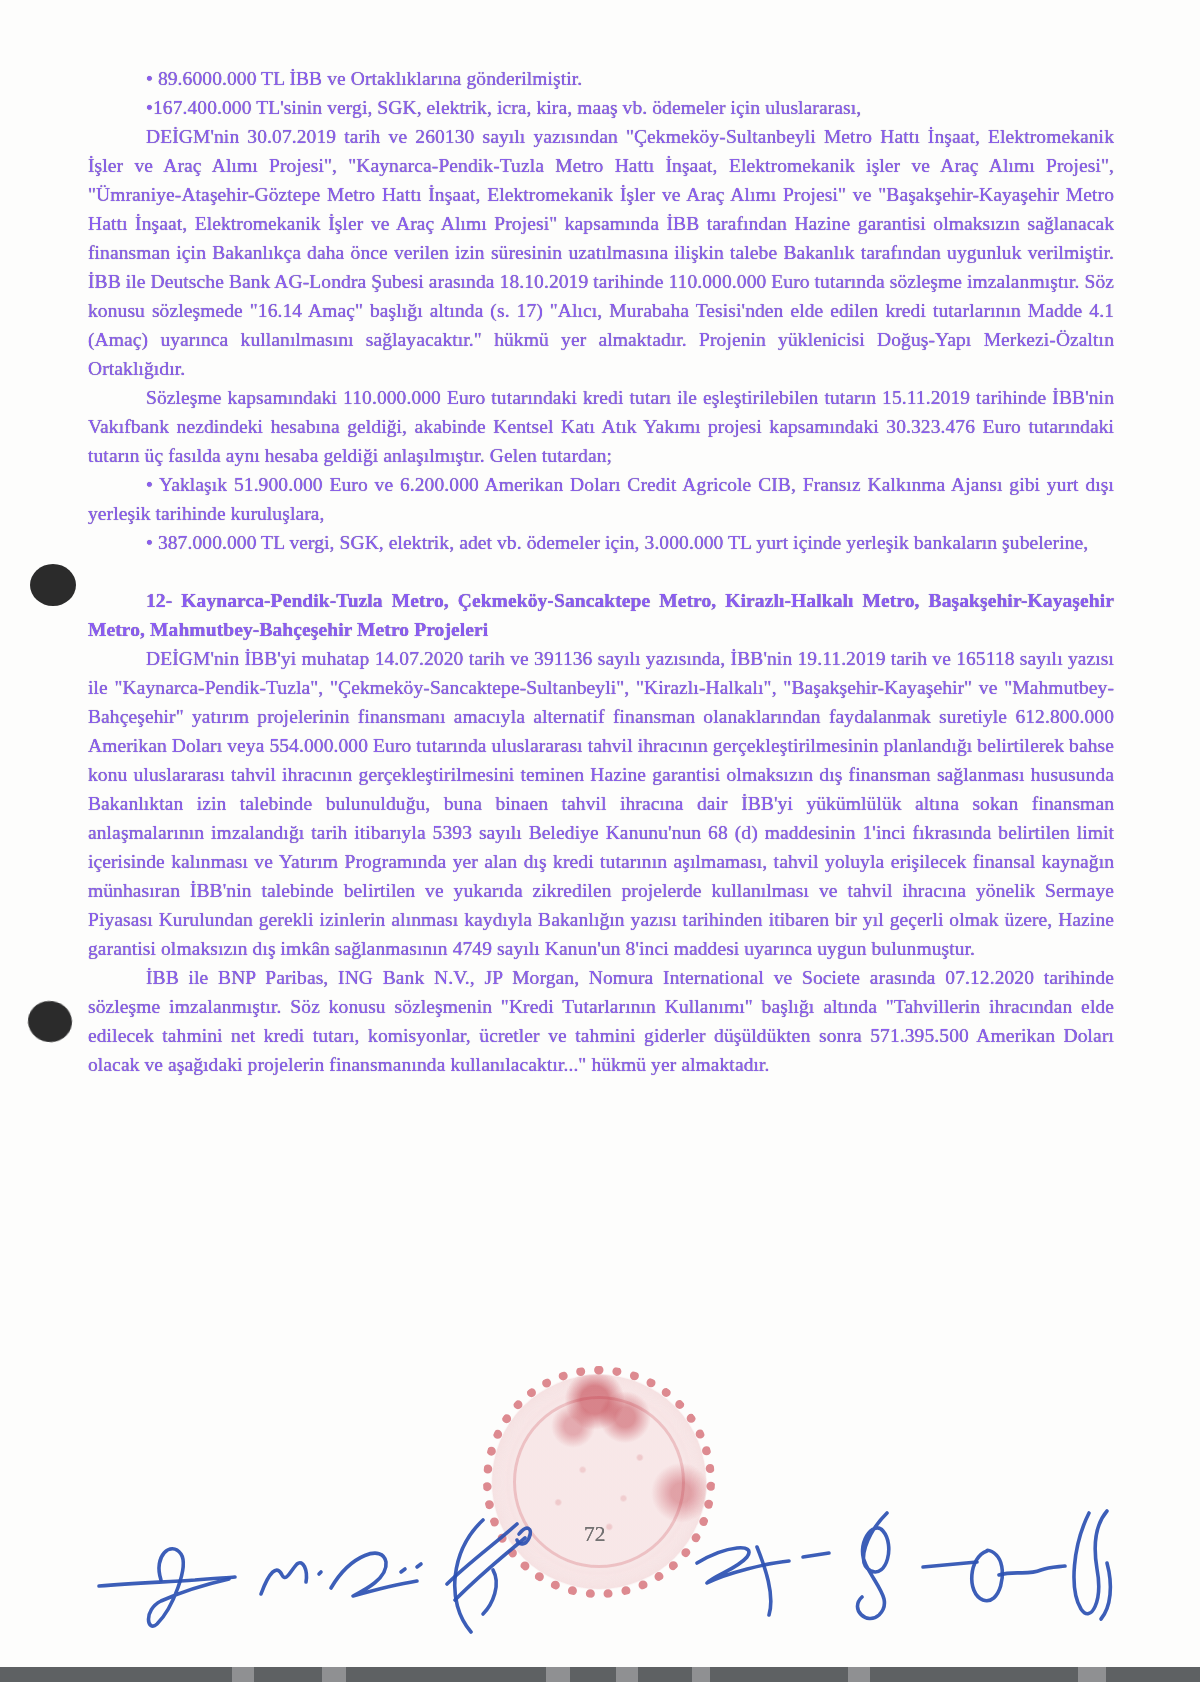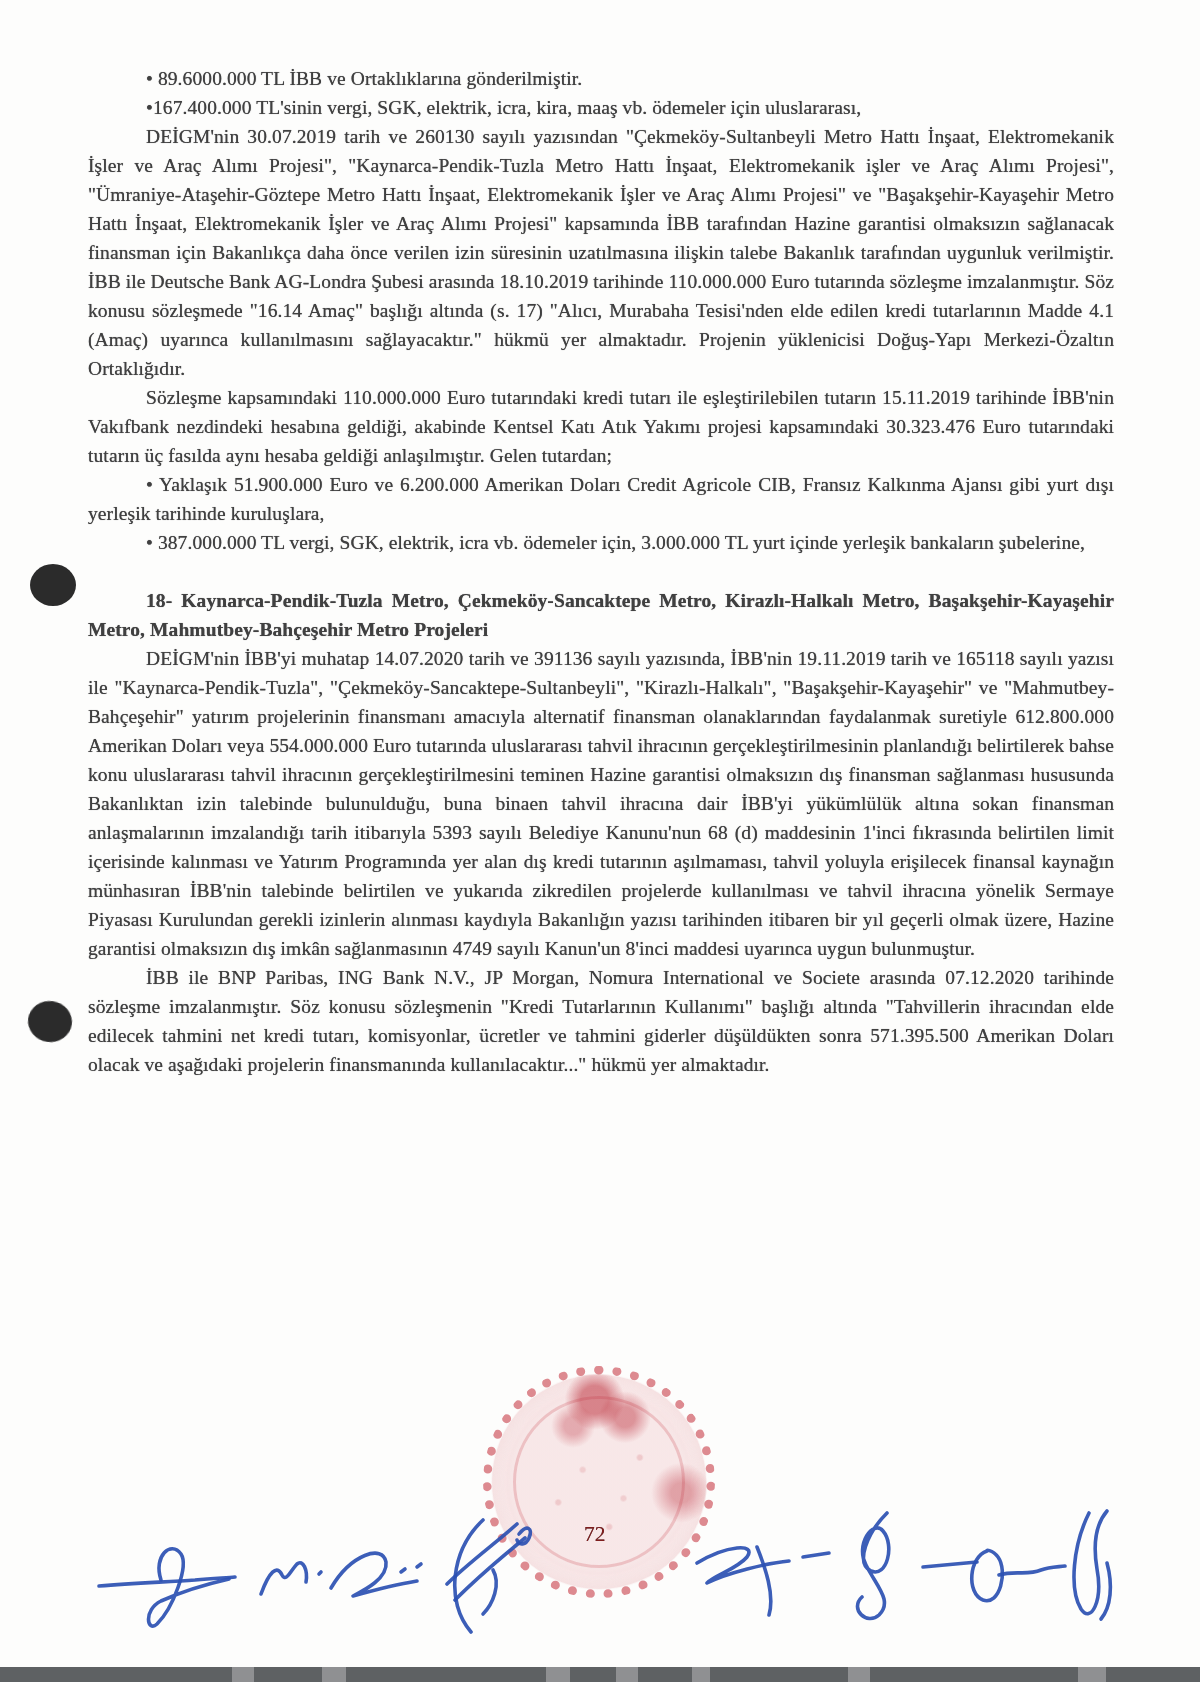--- a/index.html
+++ b/index.html
@@ -4,21 +4,21 @@
 <style>
   html,body{margin:0;padding:0;}
   body{
     width:1200px;height:1682px;position:relative;overflow:hidden;
     background:#fdfdfc;
     font-family:"Liberation Serif","DejaVu Serif",serif;
   }
   .page{position:absolute;inset:0;}
   .text-column{
     position:absolute;left:88px;top:64px;width:1026px;
-    color:#404040;font-size:19.5px;line-height:29px;
+    color:#8b5cf6;font-size:19.5px;line-height:29px;
     text-align:justify;
     text-shadow:0 0 .7px rgba(25,25,30,.75);
     letter-spacing:.1px;
   }
   .text-column p{margin:0;padding:0;}
   .indent{text-indent:58px;}
   .heading{font-weight:bold;}
   .gap-above{margin-top:29px !important;}
   
   .hole{
@@ -52,21 +52,21 @@
     position:absolute;inset:14px;border-radius:50%;opacity:.5;
     background:
       radial-gradient(circle at 30% 60%, rgba(200,60,72,.35) 0 2px, transparent 4px),
       radial-gradient(circle at 55% 72%, rgba(200,60,72,.35) 0 2px, transparent 4px),
       radial-gradient(circle at 70% 38%, rgba(200,60,72,.35) 0 2px, transparent 4px),
       radial-gradient(circle at 42% 44%, rgba(200,60,72,.3) 0 2px, transparent 4px),
       radial-gradient(circle at 62% 58%, rgba(200,60,72,.3) 0 2px, transparent 4px);
   }
   .page-number{
     position:absolute;left:584px;top:1522px;width:60px;
-    font-size:21.5px;color:#7f1d1d;text-shadow:0 0 .6px rgba(25,25,30,.7);
+    font-size:21.5px;color:#737373;text-shadow:0 0 .6px rgba(25,25,30,.7);
   }
   .sig{position:absolute;pointer-events:none;}
   .sig path{fill:none;stroke:#2b50b2;stroke-width:3.6;stroke-linecap:round;stroke-linejoin:round;opacity:.92;}
   
   .scan-bar{
     position:absolute;left:0;bottom:0;width:1200px;height:15px;
     background:#494c4f;opacity:.88;filter:blur(.5px);
   }
   .scan-bar span{position:absolute;top:0;height:100%;background:rgba(255,255,255,.30);}
 </style>
@@ -74,22 +74,22 @@
 <body>
 
 <div class="page">
 
   <div class="text-column">
     <p class="indent">• 89.6000.000 TL İBB ve Ortaklıklarına gönderilmiştir.</p>
     <p class="indent">•167.400.000 TL'sinin vergi, SGK, elektrik, icra, kira, maaş vb. ödemeler için uluslararası,</p>
     <p class="indent">DEİGM'nin 30.07.2019 tarih ve 260130 sayılı yazısından "Çekmeköy-Sultanbeyli Metro Hattı İnşaat, Elektromekanik İşler ve Araç Alımı Projesi", "Kaynarca-Pendik-Tuzla Metro Hattı İnşaat, Elektromekanik işler ve Araç Alımı Projesi", "Ümraniye-Ataşehir-Göztepe Metro Hattı İnşaat, Elektromekanik İşler ve Araç Alımı Projesi" ve "Başakşehir-Kayaşehir Metro Hattı İnşaat, Elektromekanik İşler ve Araç Alımı Projesi" kapsamında İBB tarafından Hazine garantisi olmaksızın sağlanacak finansman için Bakanlıkça daha önce verilen izin süresinin uzatılmasına ilişkin talebe Bakanlık tarafından uygunluk verilmiştir. İBB ile Deutsche Bank AG-Londra Şubesi arasında 18.10.2019 tarihinde 110.000.000 Euro tutarında sözleşme imzalanmıştır. Söz konusu sözleşmede "16.14 Amaç" başlığı altında (s. 17) "Alıcı, Murabaha Tesisi'nden elde edilen kredi tutarlarının Madde 4.1 (Amaç) uyarınca kullanılmasını sağlayacaktır." hükmü yer almaktadır. Projenin yüklenicisi Doğuş-Yapı Merkezi-Özaltın Ortaklığıdır.</p>
     <p class="indent">Sözleşme kapsamındaki 110.000.000 Euro tutarındaki kredi tutarı ile eşleştirilebilen tutarın 15.11.2019 tarihinde İBB'nin Vakıfbank nezdindeki hesabına geldiği, akabinde Kentsel Katı Atık Yakımı projesi kapsamındaki 30.323.476 Euro tutarındaki tutarın üç fasılda aynı hesaba geldiği anlaşılmıştır. Gelen tutardan;</p>
     <p class="indent">• Yaklaşık 51.900.000 Euro ve 6.200.000 Amerikan Doları Credit Agricole CIB, Fransız Kalkınma Ajansı gibi yurt dışı yerleşik tarihinde kuruluşlara,</p>
-    <p class="indent">• 387.000.000 TL vergi, SGK, elektrik, icra vb. ödemeler için, 3.000.000 TL yurt içinde yerleşik bankaların şubelerine,</p>
-    <p class="indent heading gap-above">18- Kaynarca-Pendik-Tuzla Metro, Çekmeköy-Sancaktepe Metro, Kirazlı-Halkalı Metro, Başakşehir-Kayaşehir Metro, Mahmutbey-Bahçeşehir Metro Projeleri</p>
+    <p class="indent">• 387.000.000 TL vergi, SGK, elektrik, adet vb. ödemeler için, 3.000.000 TL yurt içinde yerleşik bankaların şubelerine,</p>
+    <p class="indent heading gap-above">12- Kaynarca-Pendik-Tuzla Metro, Çekmeköy-Sancaktepe Metro, Kirazlı-Halkalı Metro, Başakşehir-Kayaşehir Metro, Mahmutbey-Bahçeşehir Metro Projeleri</p>
     <p class="indent">DEİGM'nin İBB'yi muhatap 14.07.2020 tarih ve 391136 sayılı yazısında, İBB'nin 19.11.2019 tarih ve 165118 sayılı yazısı ile "Kaynarca-Pendik-Tuzla", "Çekmeköy-Sancaktepe-Sultanbeyli", "Kirazlı-Halkalı", "Başakşehir-Kayaşehir" ve "Mahmutbey-Bahçeşehir" yatırım projelerinin finansmanı amacıyla alternatif finansman olanaklarından faydalanmak suretiyle 612.800.000 Amerikan Doları veya 554.000.000 Euro tutarında uluslararası tahvil ihracının gerçekleştirilmesinin planlandığı belirtilerek bahse konu uluslararası tahvil ihracının gerçekleştirilmesini teminen Hazine garantisi olmaksızın dış finansman sağlanması hususunda Bakanlıktan izin talebinde bulunulduğu, buna binaen tahvil ihracına dair İBB'yi yükümlülük altına sokan finansman anlaşmalarının imzalandığı tarih itibarıyla 5393 sayılı Belediye Kanunu'nun 68 (d) maddesinin 1'inci fıkrasında belirtilen limit içerisinde kalınması ve Yatırım Programında yer alan dış kredi tutarının aşılmaması, tahvil yoluyla erişilecek finansal kaynağın münhasıran İBB'nin talebinde belirtilen ve yukarıda zikredilen projelerde kullanılması ve tahvil ihracına yönelik Sermaye Piyasası Kurulundan gerekli izinlerin alınması kaydıyla Bakanlığın yazısı tarihinden itibaren bir yıl geçerli olmak üzere, Hazine garantisi olmaksızın dış imkân sağlanmasının 4749 sayılı Kanun'un 8'inci maddesi uyarınca uygun bulunmuştur.</p>
     <p class="indent">İBB ile BNP Paribas, ING Bank N.V., JP Morgan, Nomura International ve Societe arasında 07.12.2020 tarihinde sözleşme imzalanmıştır. Söz konusu sözleşmenin "Kredi Tutarlarının Kullanımı" başlığı altında "Tahvillerin ihracından elde edilecek tahmini net kredi tutarı, komisyonlar, ücretler ve tahmini giderler düşüldükten sonra 571.395.500 Amerikan Doları olacak ve aşağıdaki projelerin finansmanında kullanılacaktır..." hükmü yer almaktadır.</p>
   </div>
 
   <div class="hole" style="left:30px;top:564px;width:46px;height:42px;"></div>
   <div class="hole" style="left:28px;top:1001px;width:44px;height:41px;transform:rotate(8deg);"></div>
 
   <div class="stamp">
     <div class="stamp-ring"></div>
     <div class="stamp-ring-inner"></div>

